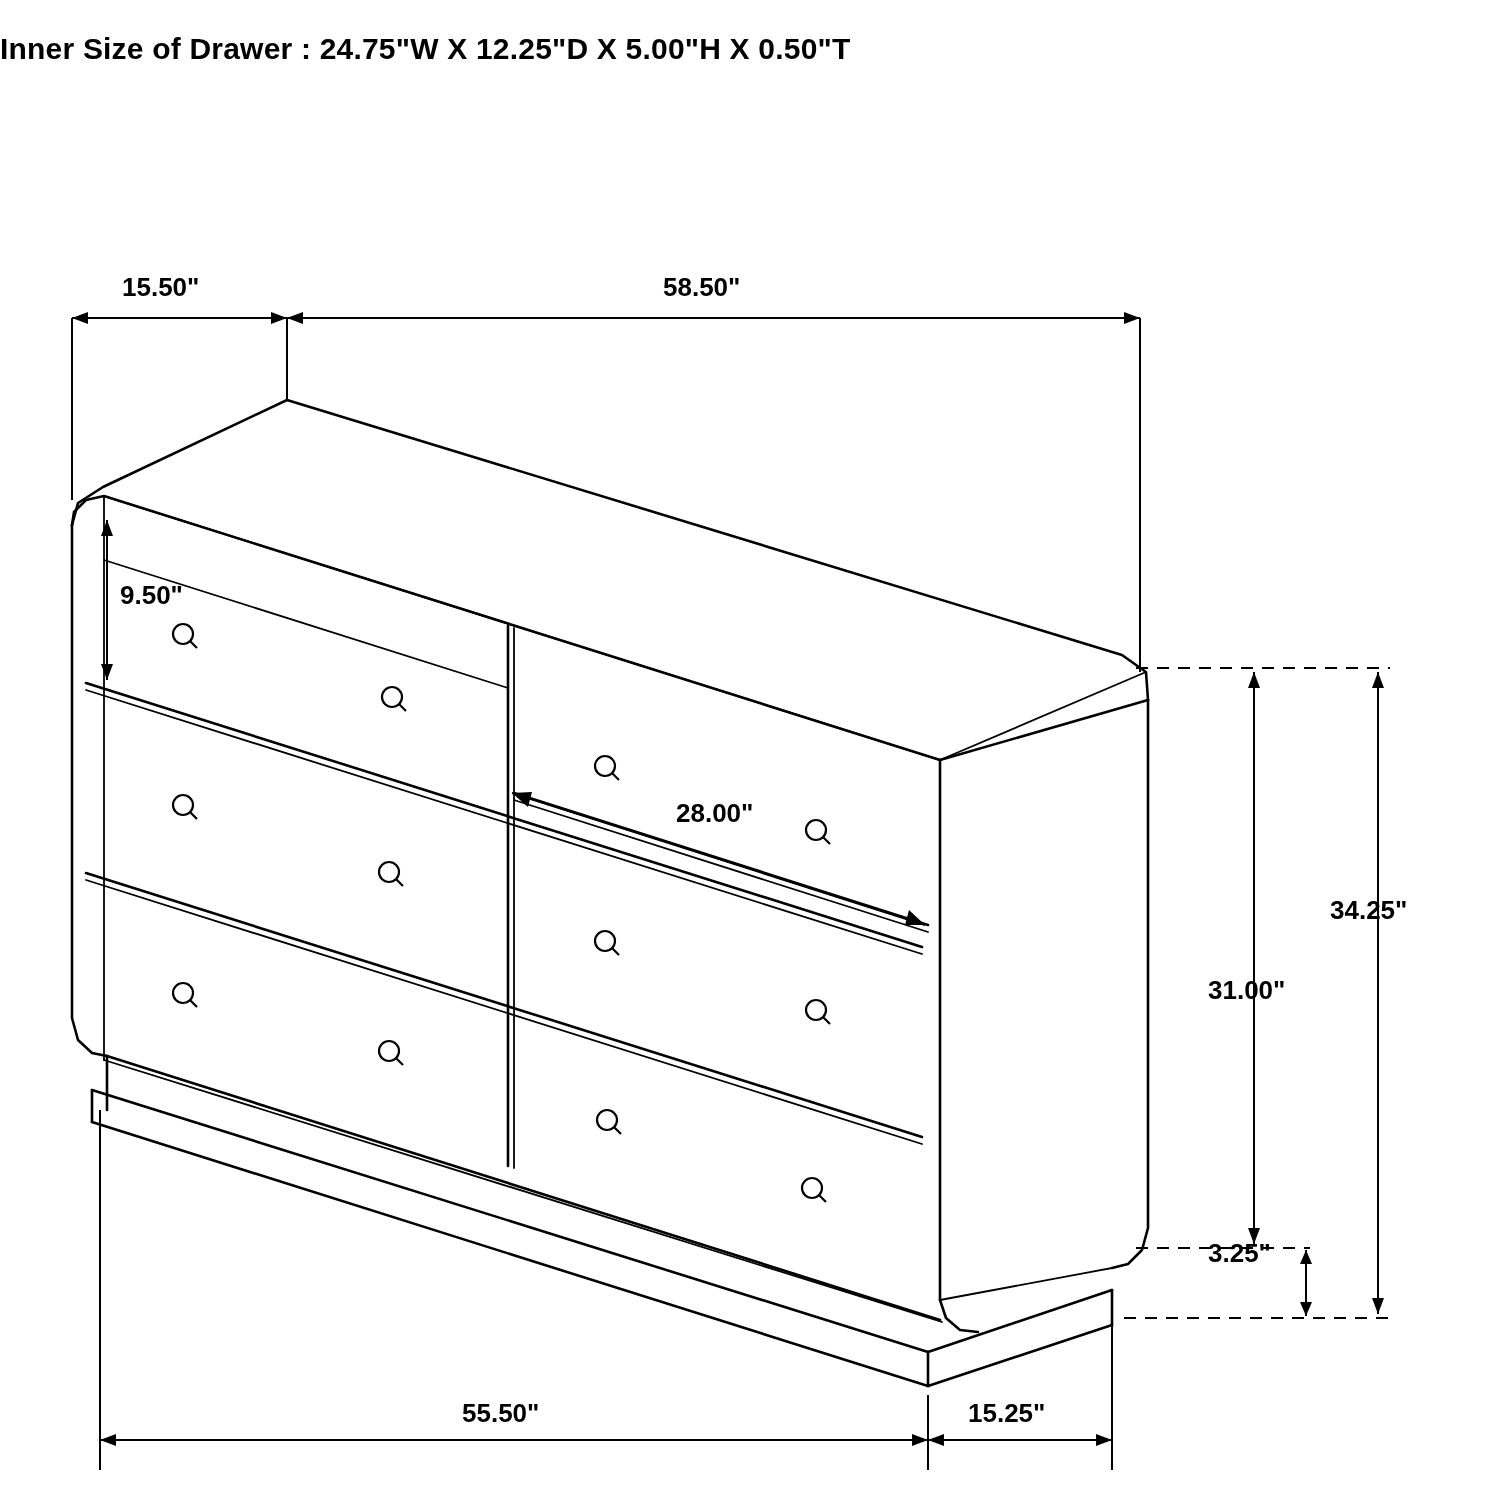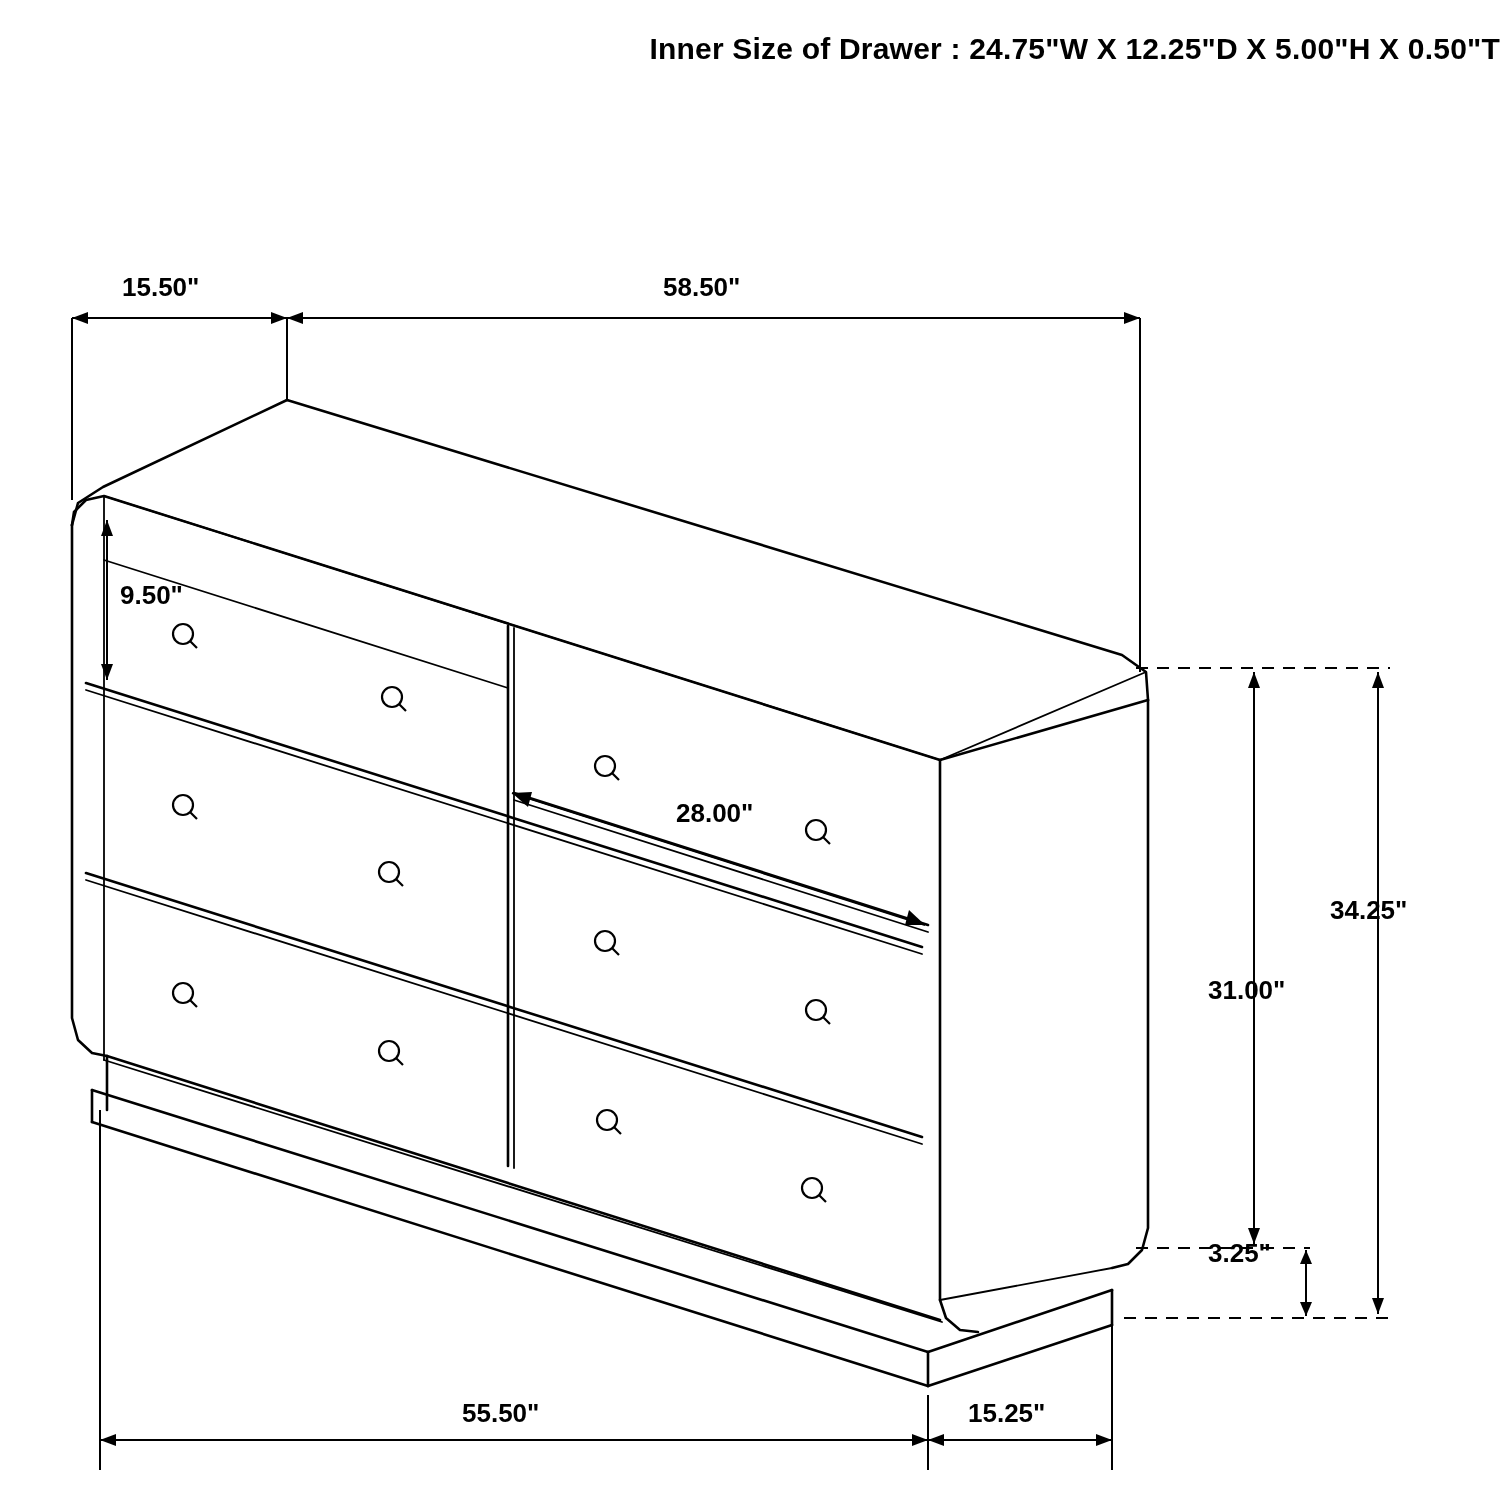--- a/index.html
+++ b/index.html
@@ -19,21 +19,21 @@
     position: absolute;
     left: 0; top: 0;
     width: 1500px;
     height: 1500px;
   }
   .title {
     position: absolute;
     top: 32px;
     left: 0;
     width: 1500px;
-    text-align: right;
+    text-align: left;
     font-size: 30px;
     font-weight: bold;
     letter-spacing: 0.2px;
   }
   .dim {
     position: absolute;
     font-size: 26px;
     font-weight: bold;
     white-space: nowrap;
   }

